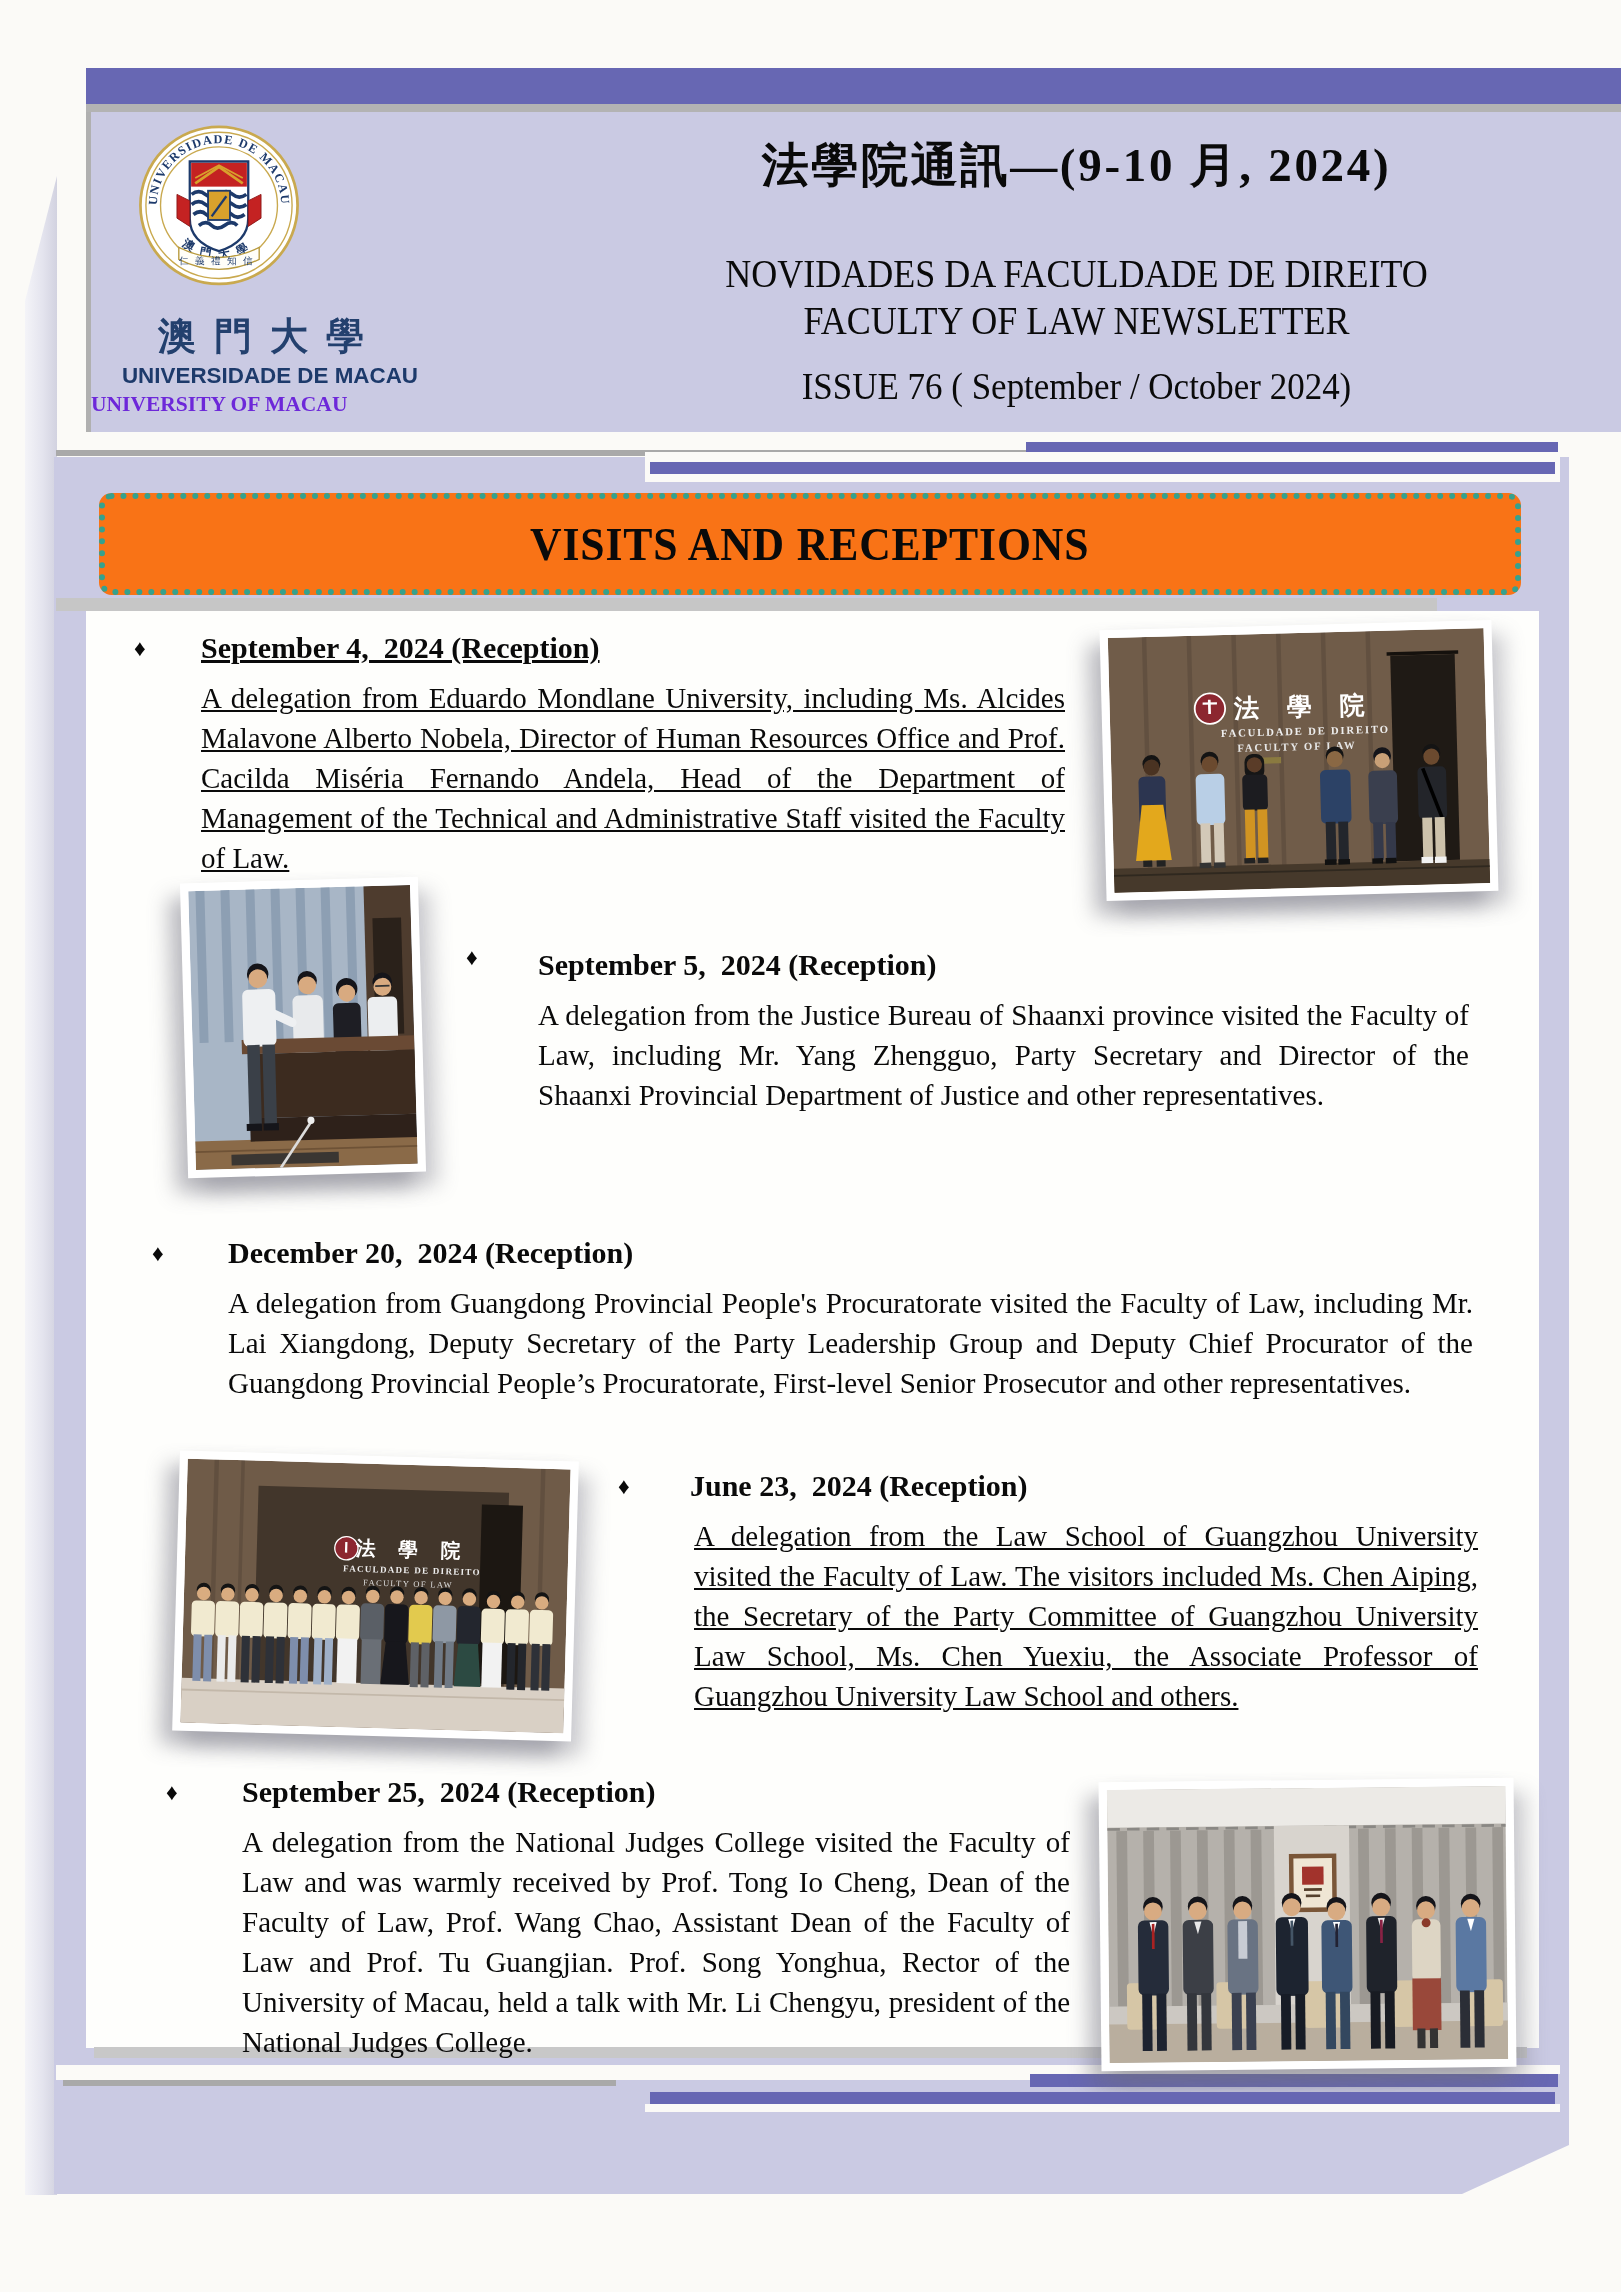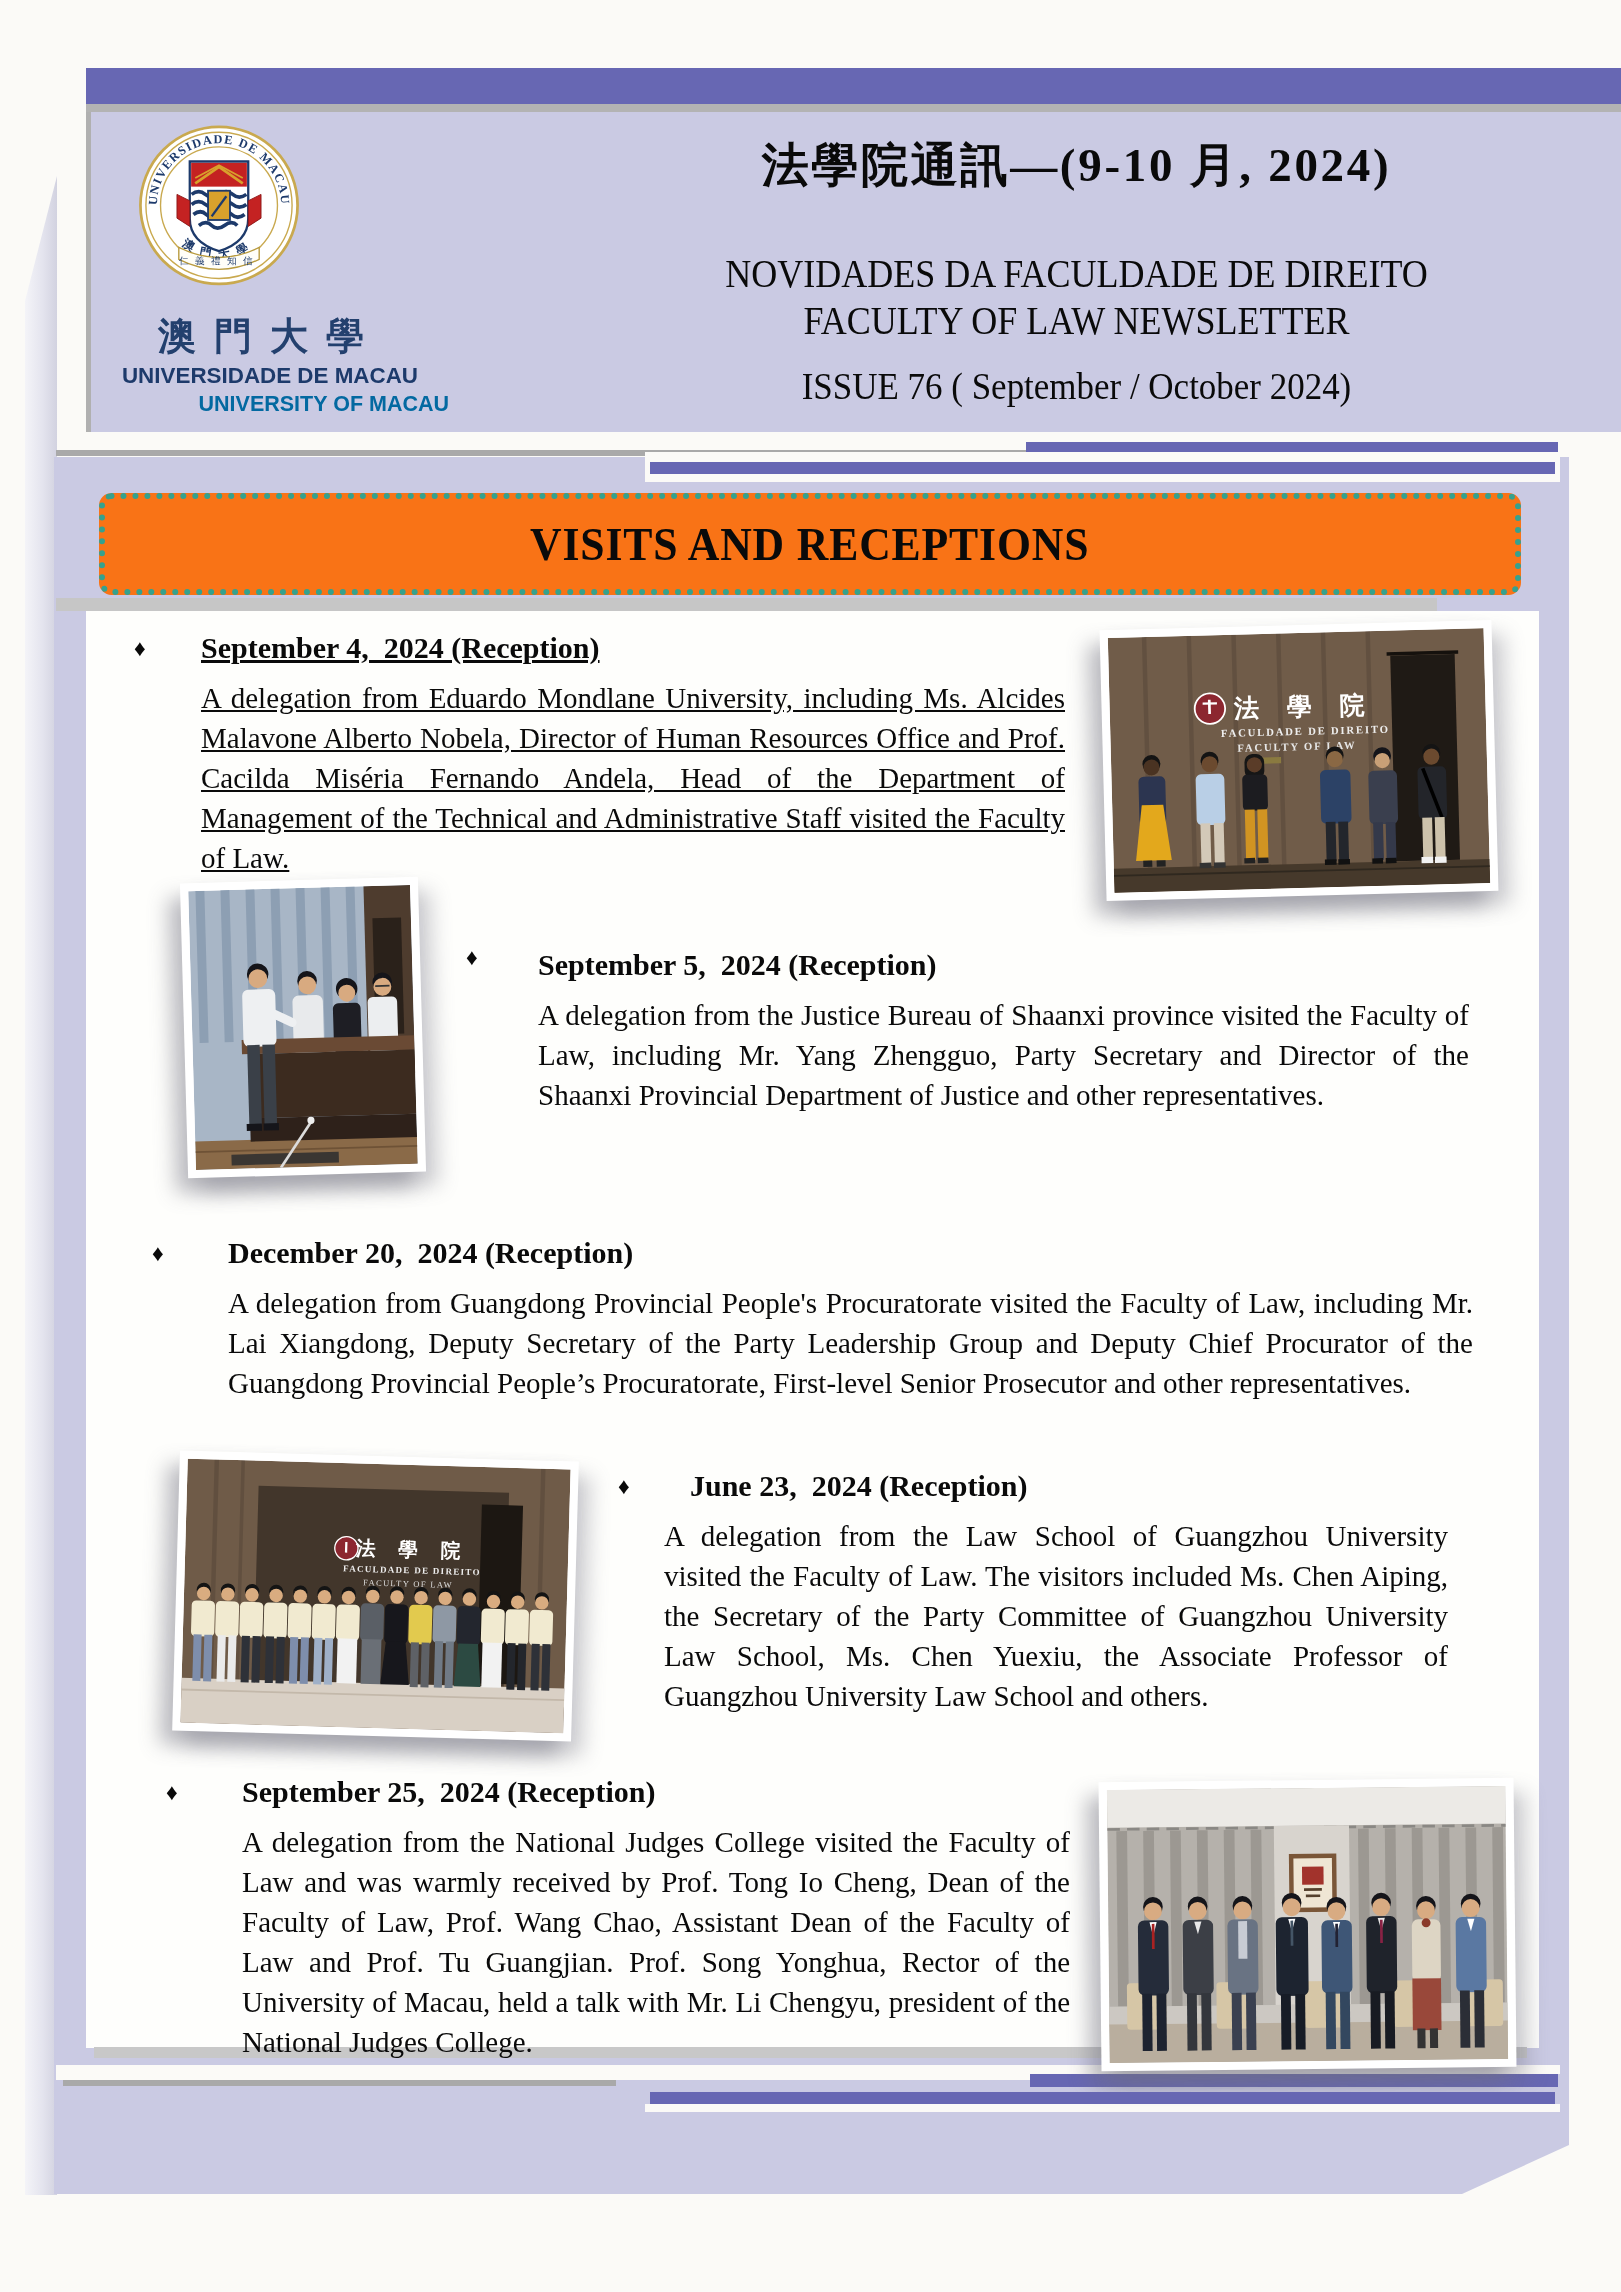--- a/index.html
+++ b/index.html
@@ -16,22 +16,22 @@
   
   .header-topbar{left:86px;top:68px;width:1536px;height:36px;background:#6767b3;z-index:2;}
   .header-grayline{left:86px;top:104px;width:1536px;height:8px;background:#b3b3b3;z-index:2;}
   .header-panel{left:86px;top:112px;width:1536px;height:320px;background:#cacae3;
     border-left:5.4px solid #b0b0b0;z-index:2;}
   .um-emblem{position:absolute;left:43px;top:1.8px;width:170px;height:201px;}
   .org-zh{position:absolute;left:0px;top:199px;width:358px;text-align:center;
     font-size:38px;letter-spacing:18px;color:#23406e;font-weight:bold;}
   .org-pt{position:absolute;left:0px;top:251px;width:358px;text-align:center;
     font-family:"Liberation Sans","DejaVu Sans",sans-serif;font-weight:bold;font-size:22.4px;color:#1d3a6b;}
-  .org-en{position:absolute;left:0px;top:280px;width:358px;text-align:right;
-    font-family:Liberation Sans, sans-serif;font-weight:bold;font-size:21.5px;color:#0369a1;}
+  .org-en{position:absolute;left:0px;top:280px;width:358px;text-align:left;
+    font-family:Liberation Serif, serif;font-weight:bold;font-size:21.5px;color:#6d28d9;}
   .titles{position:absolute;left:475px;top:0;width:1021px;height:100%;}
   .title-line{position:absolute;left:0;width:100%;text-align:center;line-height:1;}
   .title-zh{top:30px;font-size:47px;font-weight:bold;letter-spacing:2.7px;}
   .title-pt{top:142px;font-size:40px;transform:scaleX(.9);}
   .title-en{top:189px;font-size:40px;transform:scaleX(.9);}
   .title-issue{top:255px;font-size:38px;transform:scaleX(.92);}
 
   
   .grayline-a{left:56px;top:450px;width:974px;height:6.3px;background:#a9a9a9;z-index:3;}
   .purple-a{left:1026px;top:442px;width:532px;height:14.3px;background:#6767b3;z-index:3;}
@@ -387,21 +387,21 @@
             <rect x="390" y="196" width="9" height="52" fill="#2e3138"></rect>
             <rect x="402" y="196" width="9" height="52" fill="#2e3138"></rect>
           </g>
       </g>
     </svg>
   </figure>
 
   <section class="entry" style="left:618px;top:1469px;width:860px;">
     <span class="bullet">♦</span>
     <h3 class="entry-heading" style="margin-left:72px;">June 23,  2024 (Reception)</h3>
-    <p class="entry-body" style="margin-left:46px;width:784px;">A delegation from the Law School of Guangzhou University visited the Faculty of Law. The visitors included Ms. Chen Aiping, the Secretary of the Party Committee of Guangzhou University Law School, Ms. Chen Yuexiu, the Associate Professor of Guangzhou University Law School and others.</p>
+    <p class="entry-body" style="margin-left:76px;width:784px;text-decoration:underline;">A delegation from the Law School of Guangzhou University visited the Faculty of Law. The visitors included Ms. Chen Aiping, the Secretary of the Party Committee of Guangzhou University Law School, Ms. Chen Yuexiu, the Associate Professor of Guangzhou University Law School and others.</p>
   </section>
 
   <section class="entry" style="left:166px;top:1775px;width:909px;">
     <span class="bullet">♦</span>
     <h3 class="entry-heading" style="margin-left:76px;">September 25,  2024 (Reception)</h3>
     <p class="entry-body" style="margin-left:76px;width:828px;">A delegation from the National Judges College visited the Faculty of Law and was warmly received by Prof. Tong Io Cheng, Dean of the Faculty of Law, Prof. Wang Chao, Assistant Dean of the Faculty of Law and Prof. Tu Guangjian. Prof. Song Yonghua, Rector of the University of Macau, held a talk with Mr. Li Chengyu, president of the National Judges College.</p>
   </section>
 
   <figure class="photo-frame" style="left:1100px;top:1780px;transform:rotate(-0.6deg);margin:0;">
     <svg width="399" height="273" viewBox="0 0 445 305">

